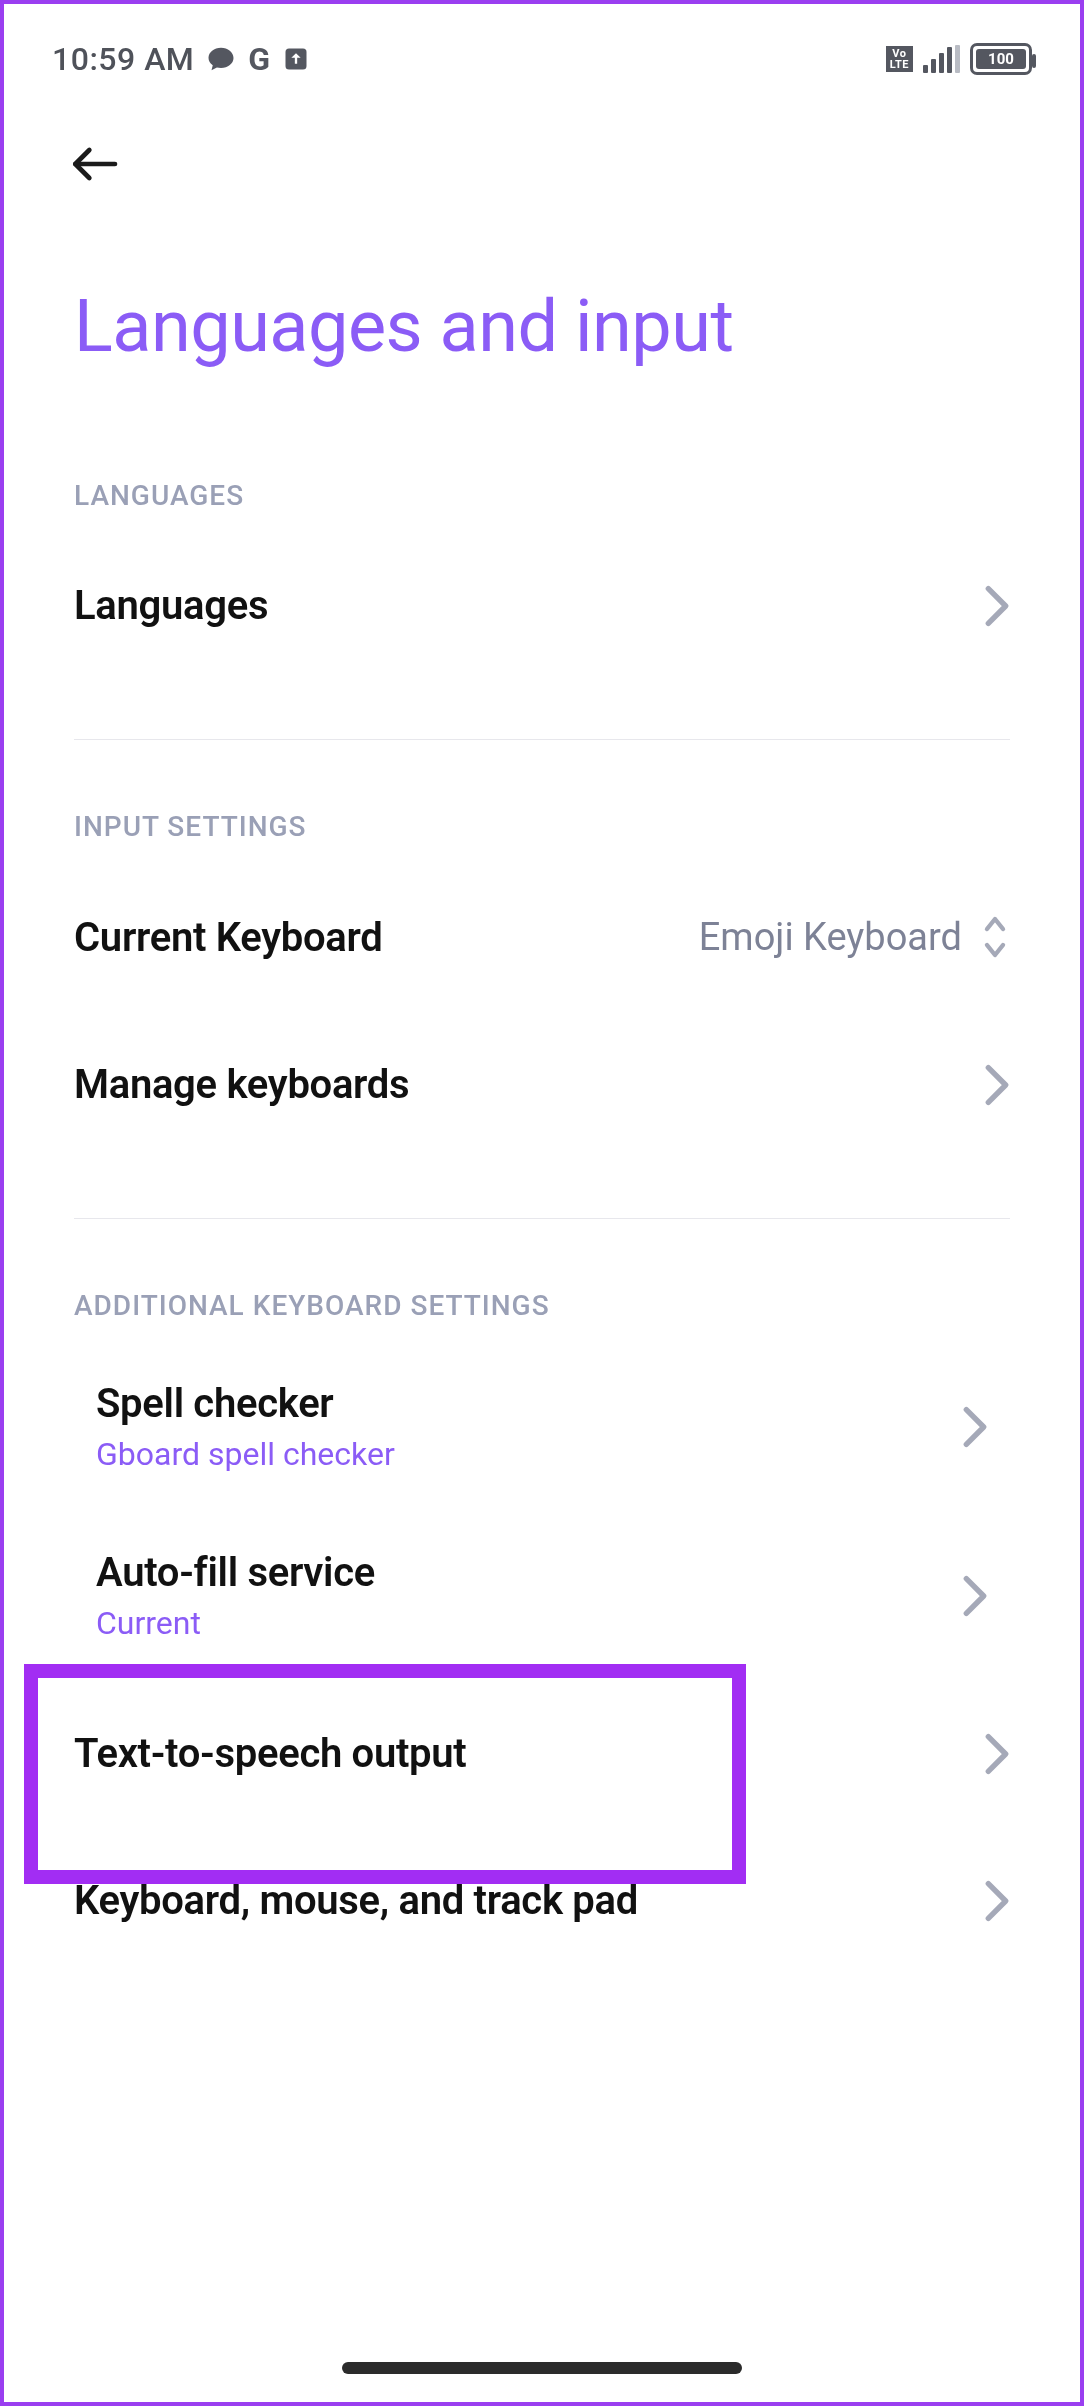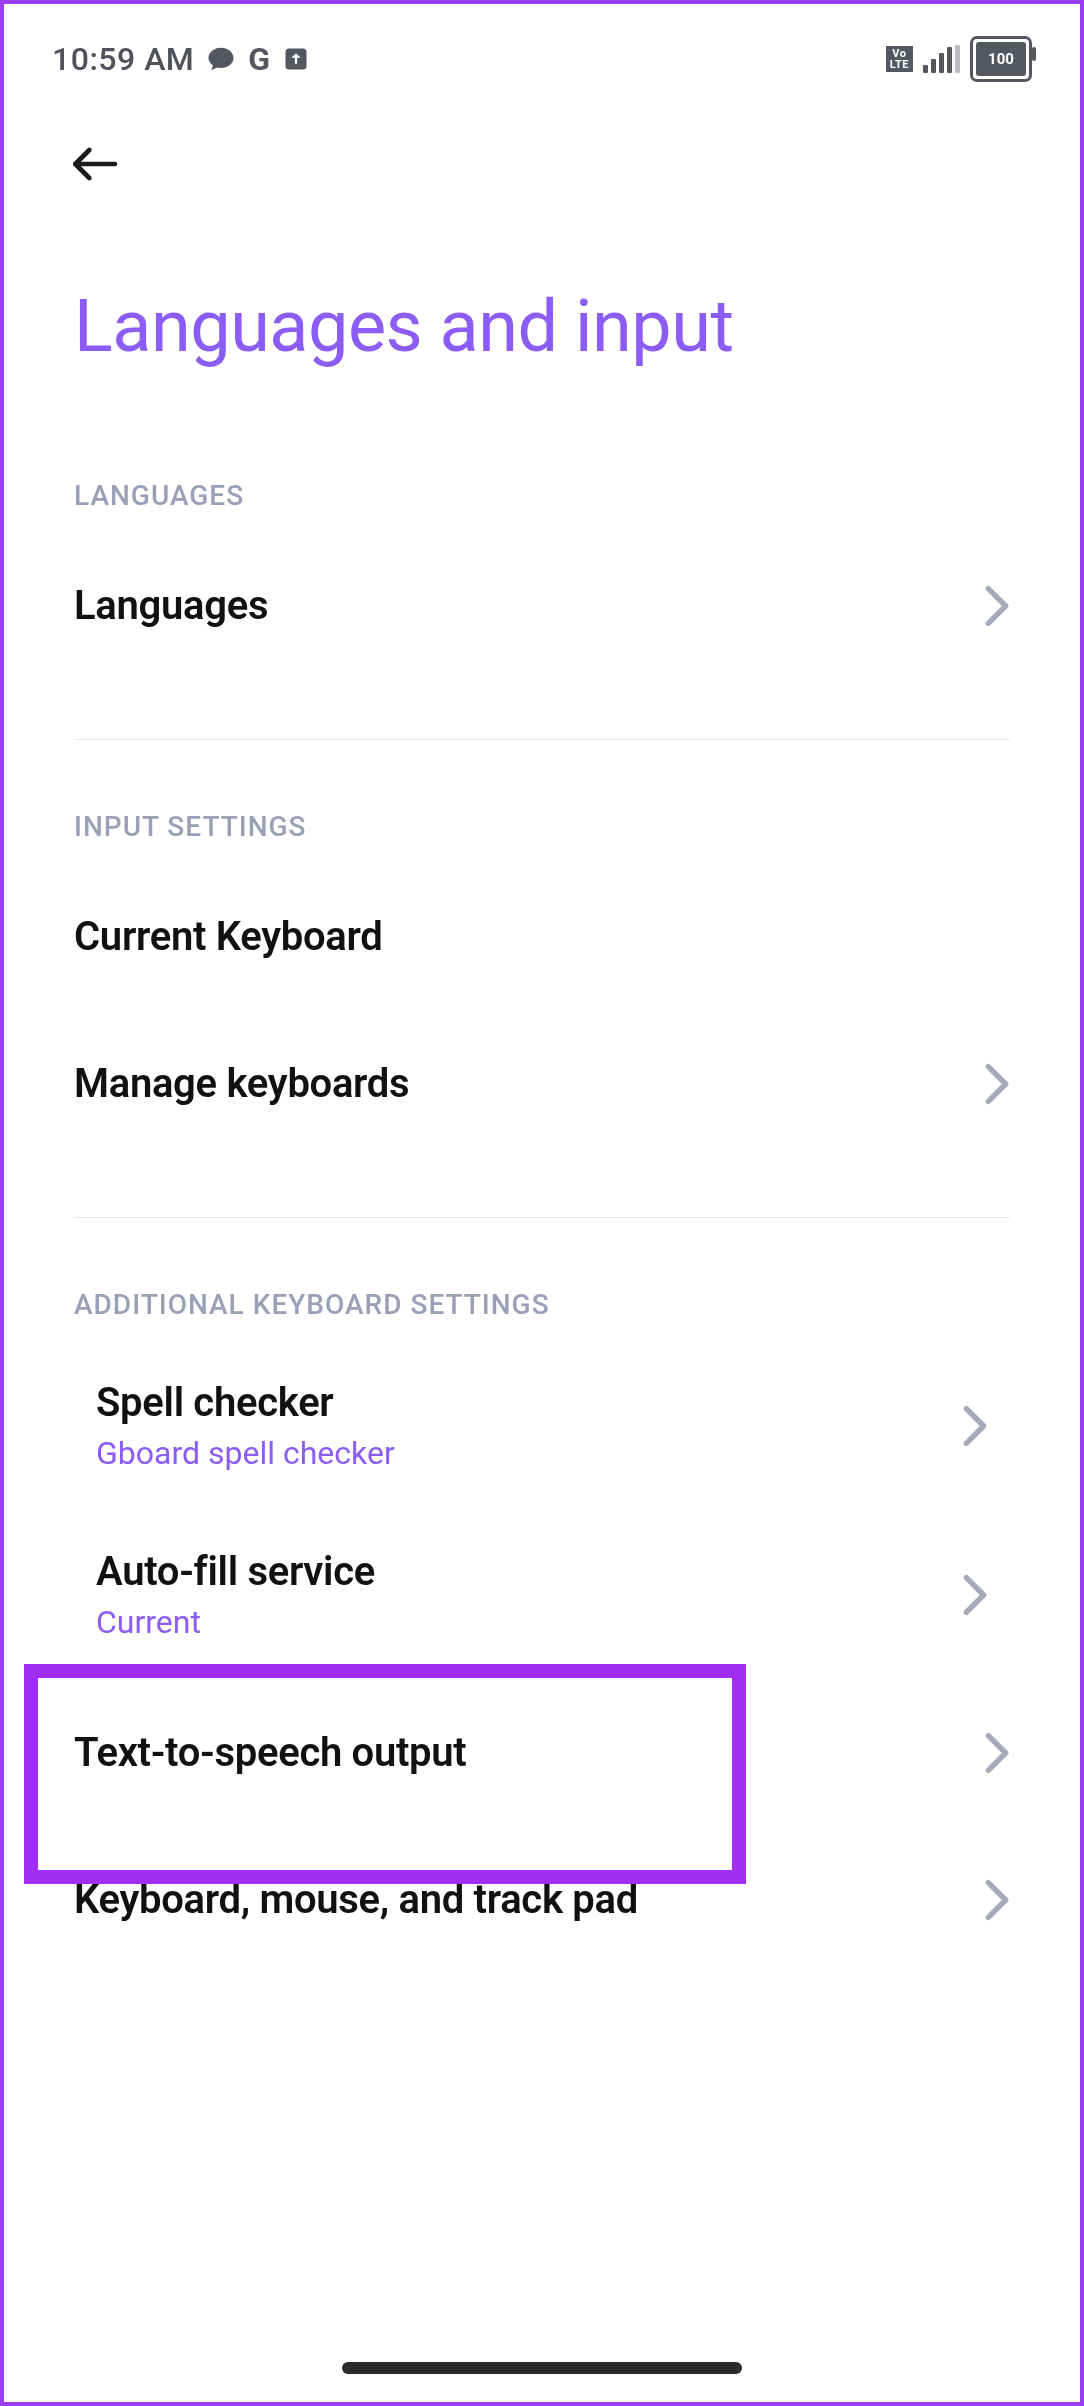--- a/index.html
+++ b/index.html
@@ -28,21 +28,21 @@
   .g-icon { font-size: 32px; font-weight: 700; color:#545760; }
   .chat-icon svg, .up-icon svg { display:block; }
   .volte {
     font-size: 14px; font-weight:700; color:#fff; background:#545760;
     border-radius:0; padding:2px 4px; line-height:1; letter-spacing:0.5px;
     display:flex; flex-direction:column; align-items:center;
   }
   .volte span{display:block; font-size:11px; line-height:11px;}
   .signal { display:flex; align-items:flex-end; gap:3px; height:28px;}
   .signal div{ width:5px; background:#545760; border-radius:1px;}
-  .battery { position:relative; width:62px; height:46px; border:3px solid #545760; border-radius:7px; display:flex; align-items:center; justify-content:center;}
+  .battery { position:relative; width:62px; height:32px; border:3px solid #545760; border-radius:7px; display:flex; align-items:center; justify-content:center;}
   .battery::after{ content:""; position:absolute; right:-7px; top:8px; width:4px; height:14px; background:#545760; border-radius:2px;}
   .battery-fill{ position:absolute; left:3px; top:3px; bottom:3px; right:3px; background:#545760; border-radius:3px;}
   .battery-text{ position:relative; color:#fff; font-size:15px; font-weight:700; z-index:1;}
 
   
   .back-row { padding: 40px 60px 10px 60px; }
   .back-btn { width:60px; height:60px; display:flex; align-items:center; justify-content:center; }
   .back-btn svg { width:56px; height:56px; }
 
   
@@ -177,20 +177,29 @@
 </div>
 
 <div class="divider"></div>
 
 <div class="section-header">INPUT SETTINGS</div>
 
 <div class="row">
   <div class="row-left">
     <span class="row-title">Current Keyboard</span>
   </div>
+  <div class="row-right">
+    <span class="row-value">Emoji Keyboard</span>
+    <span class="chevron-updown">
+      <svg viewBox="0 0 14 24" fill="none" stroke="#a5a9b8" stroke-width="2.2" stroke-linecap="round" stroke-linejoin="round">
+          <polyline points="3 8 7 3 11 8"></polyline>
+          <polyline points="3 16 7 21 11 16"></polyline>
+        </svg>
+    </span>
+  </div>
 </div>
 
 <div class="row">
   <div class="row-left">
     <span class="row-title">Manage keyboards</span>
   </div>
   <div class="row-right">
     <span class="chevron-right">
       <svg viewBox="0 0 12 20" fill="none" stroke="#a5a9b8" stroke-width="2.5" stroke-linecap="round" stroke-linejoin="round">
           <polyline points="2 2 10 10 2 18"></polyline>

